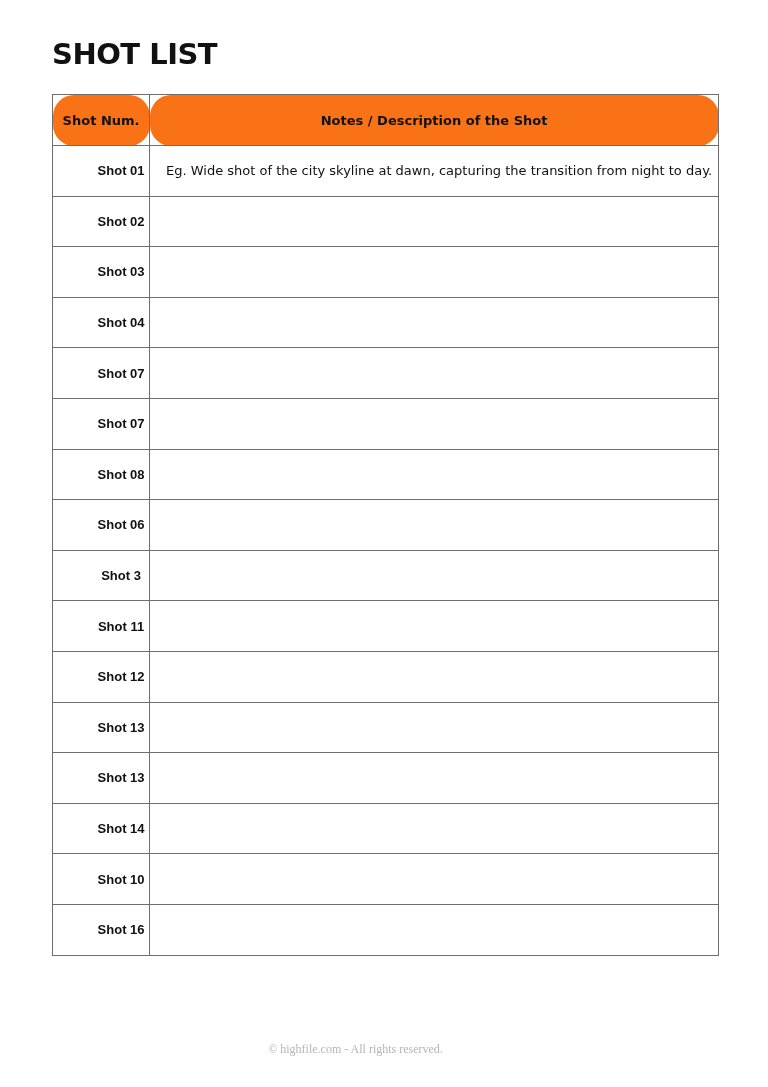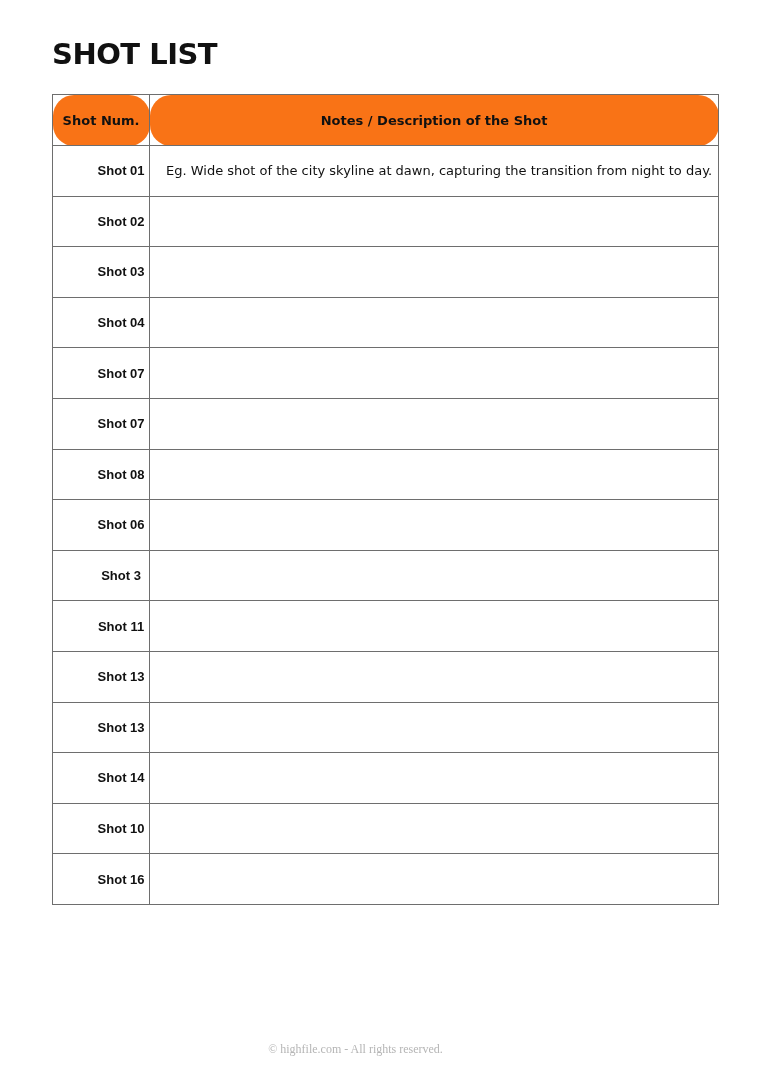--- a/index.html
+++ b/index.html
@@ -131,20 +131,24 @@
     </tr>
     <tr>
       <td class="num-cell">Shot 3</td>
       <td class="notes-cell"></td>
     </tr>
     <tr>
       <td class="num-cell">Shot 11</td>
       <td class="notes-cell"></td>
     </tr>
     <tr>
+      <td class="num-cell">Shot 12</td>
+      <td class="notes-cell"></td>
+    </tr>
+    <tr>
       <td class="num-cell">Shot 13</td>
       <td class="notes-cell"></td>
     </tr>
     <tr>
       <td class="num-cell">Shot 13</td>
       <td class="notes-cell"></td>
     </tr>
     <tr>
       <td class="num-cell">Shot 14</td>
       <td class="notes-cell"></td>

